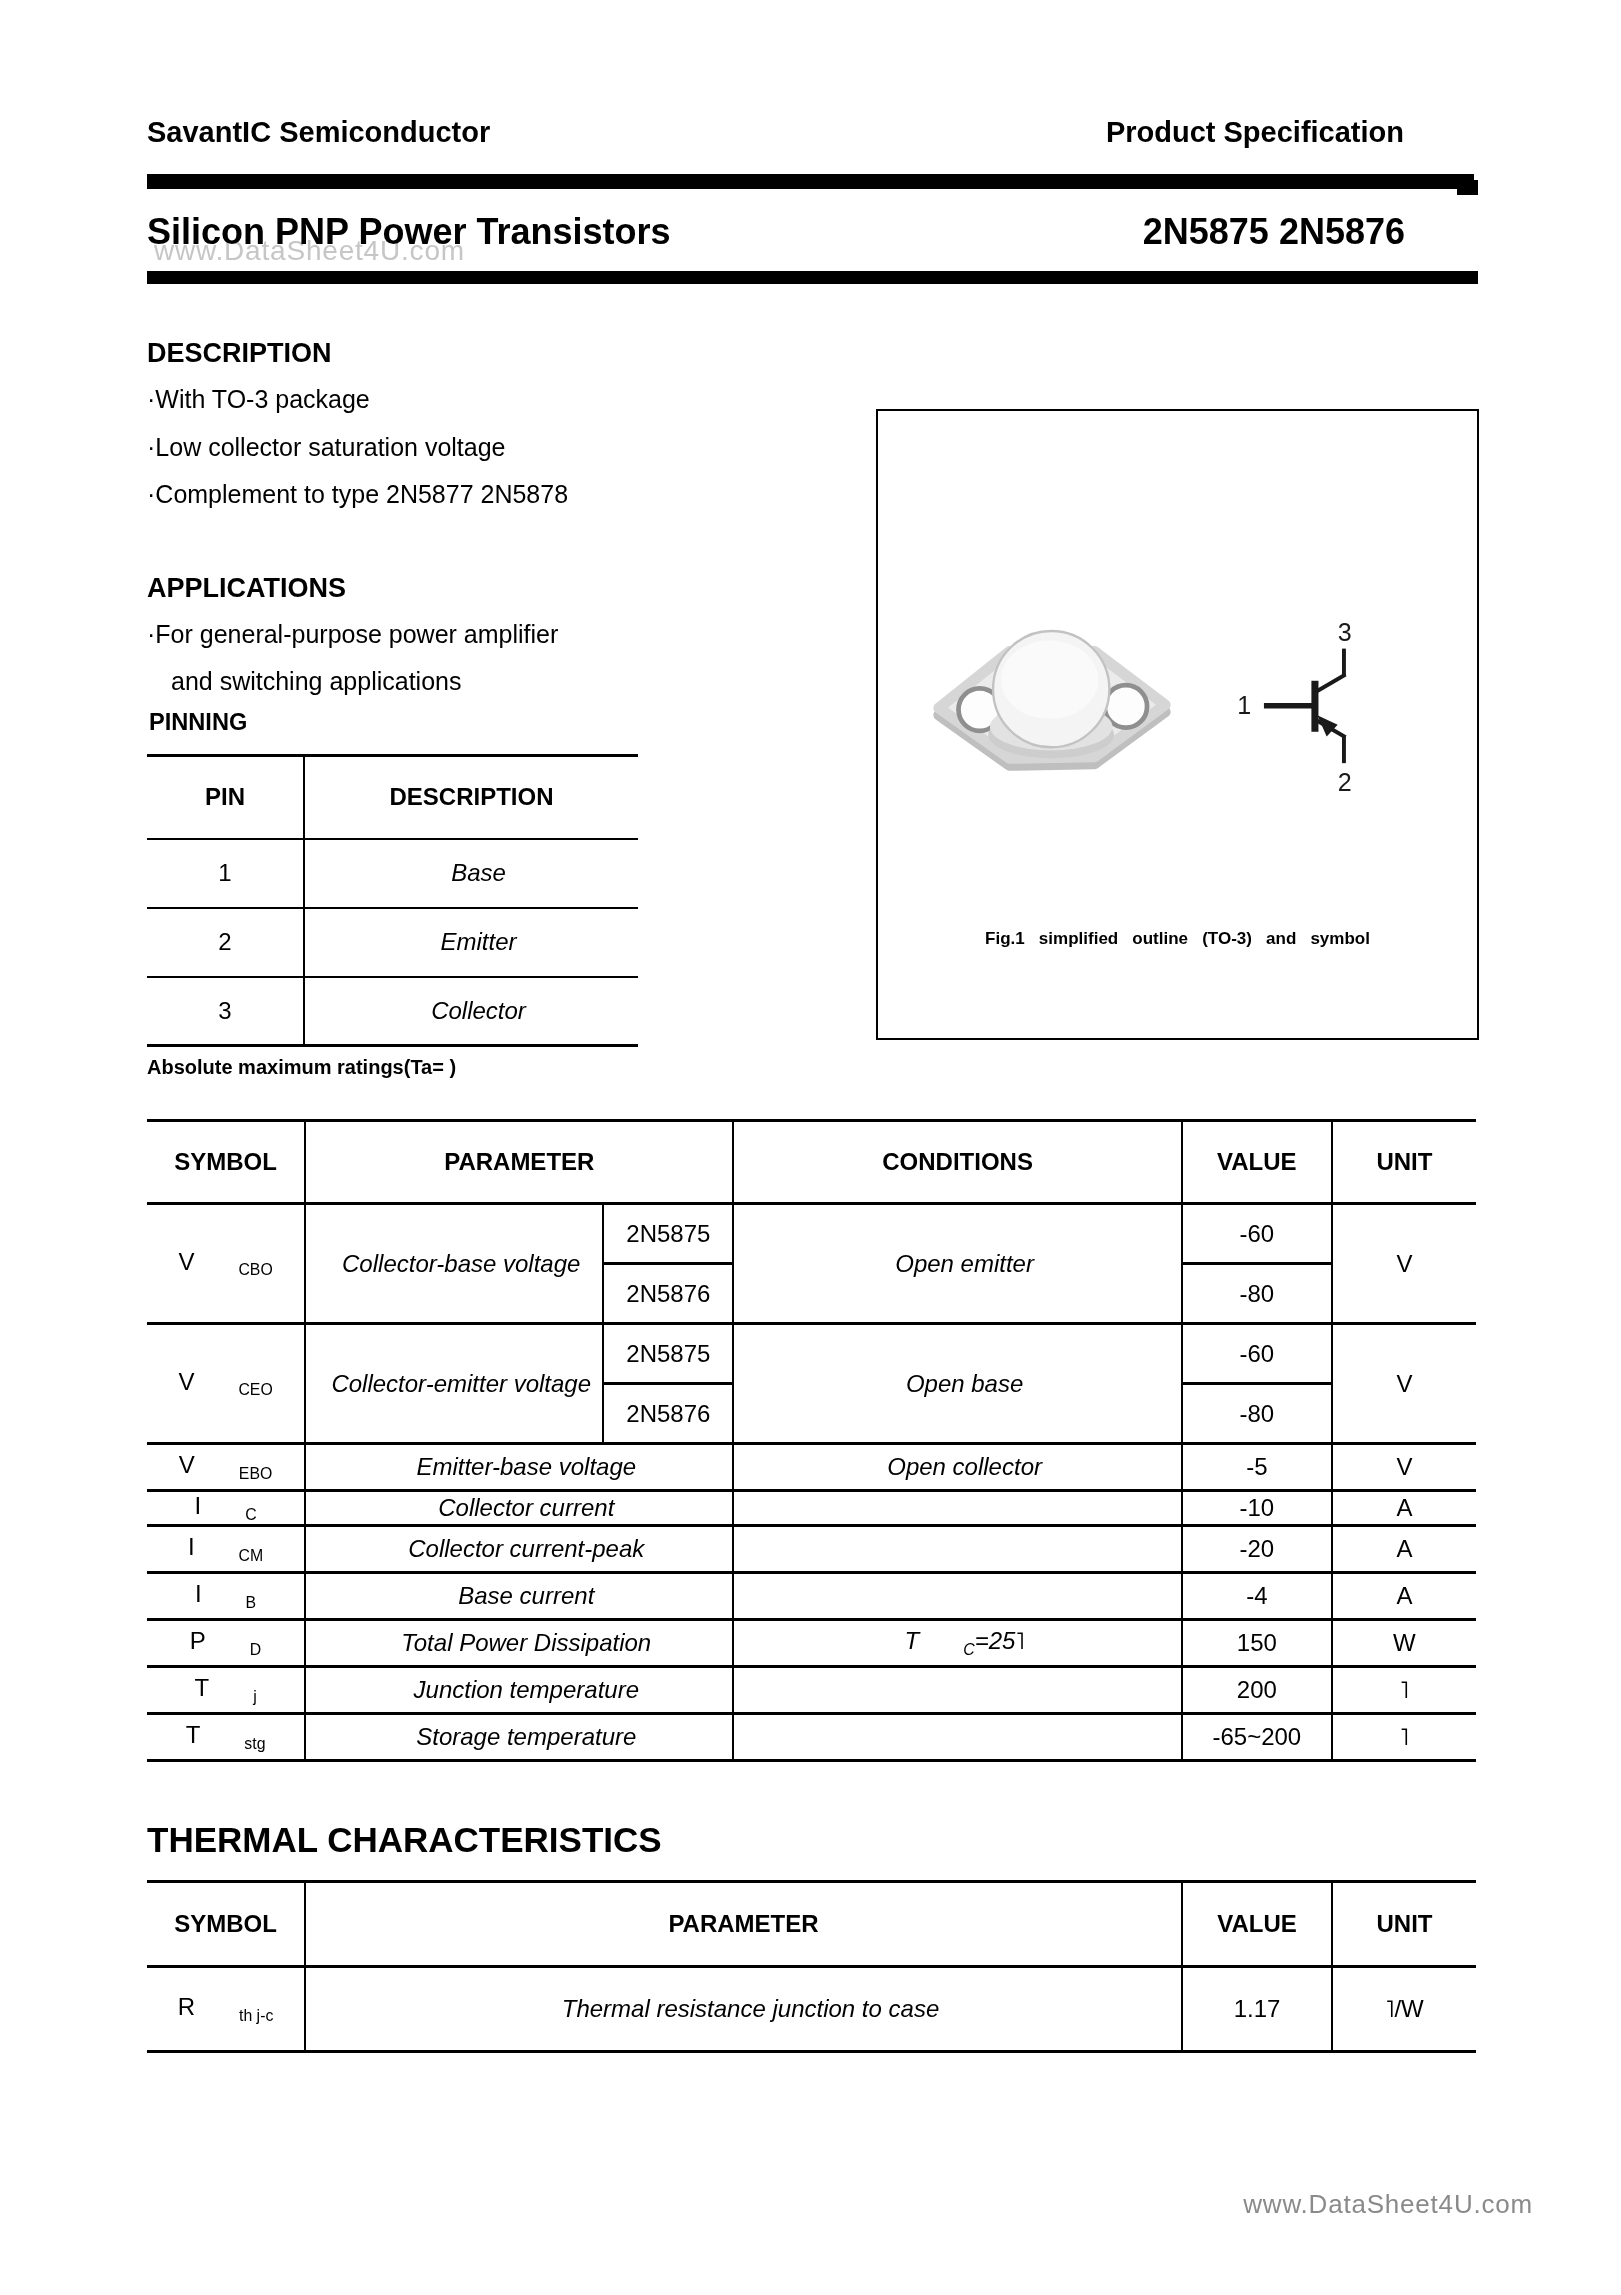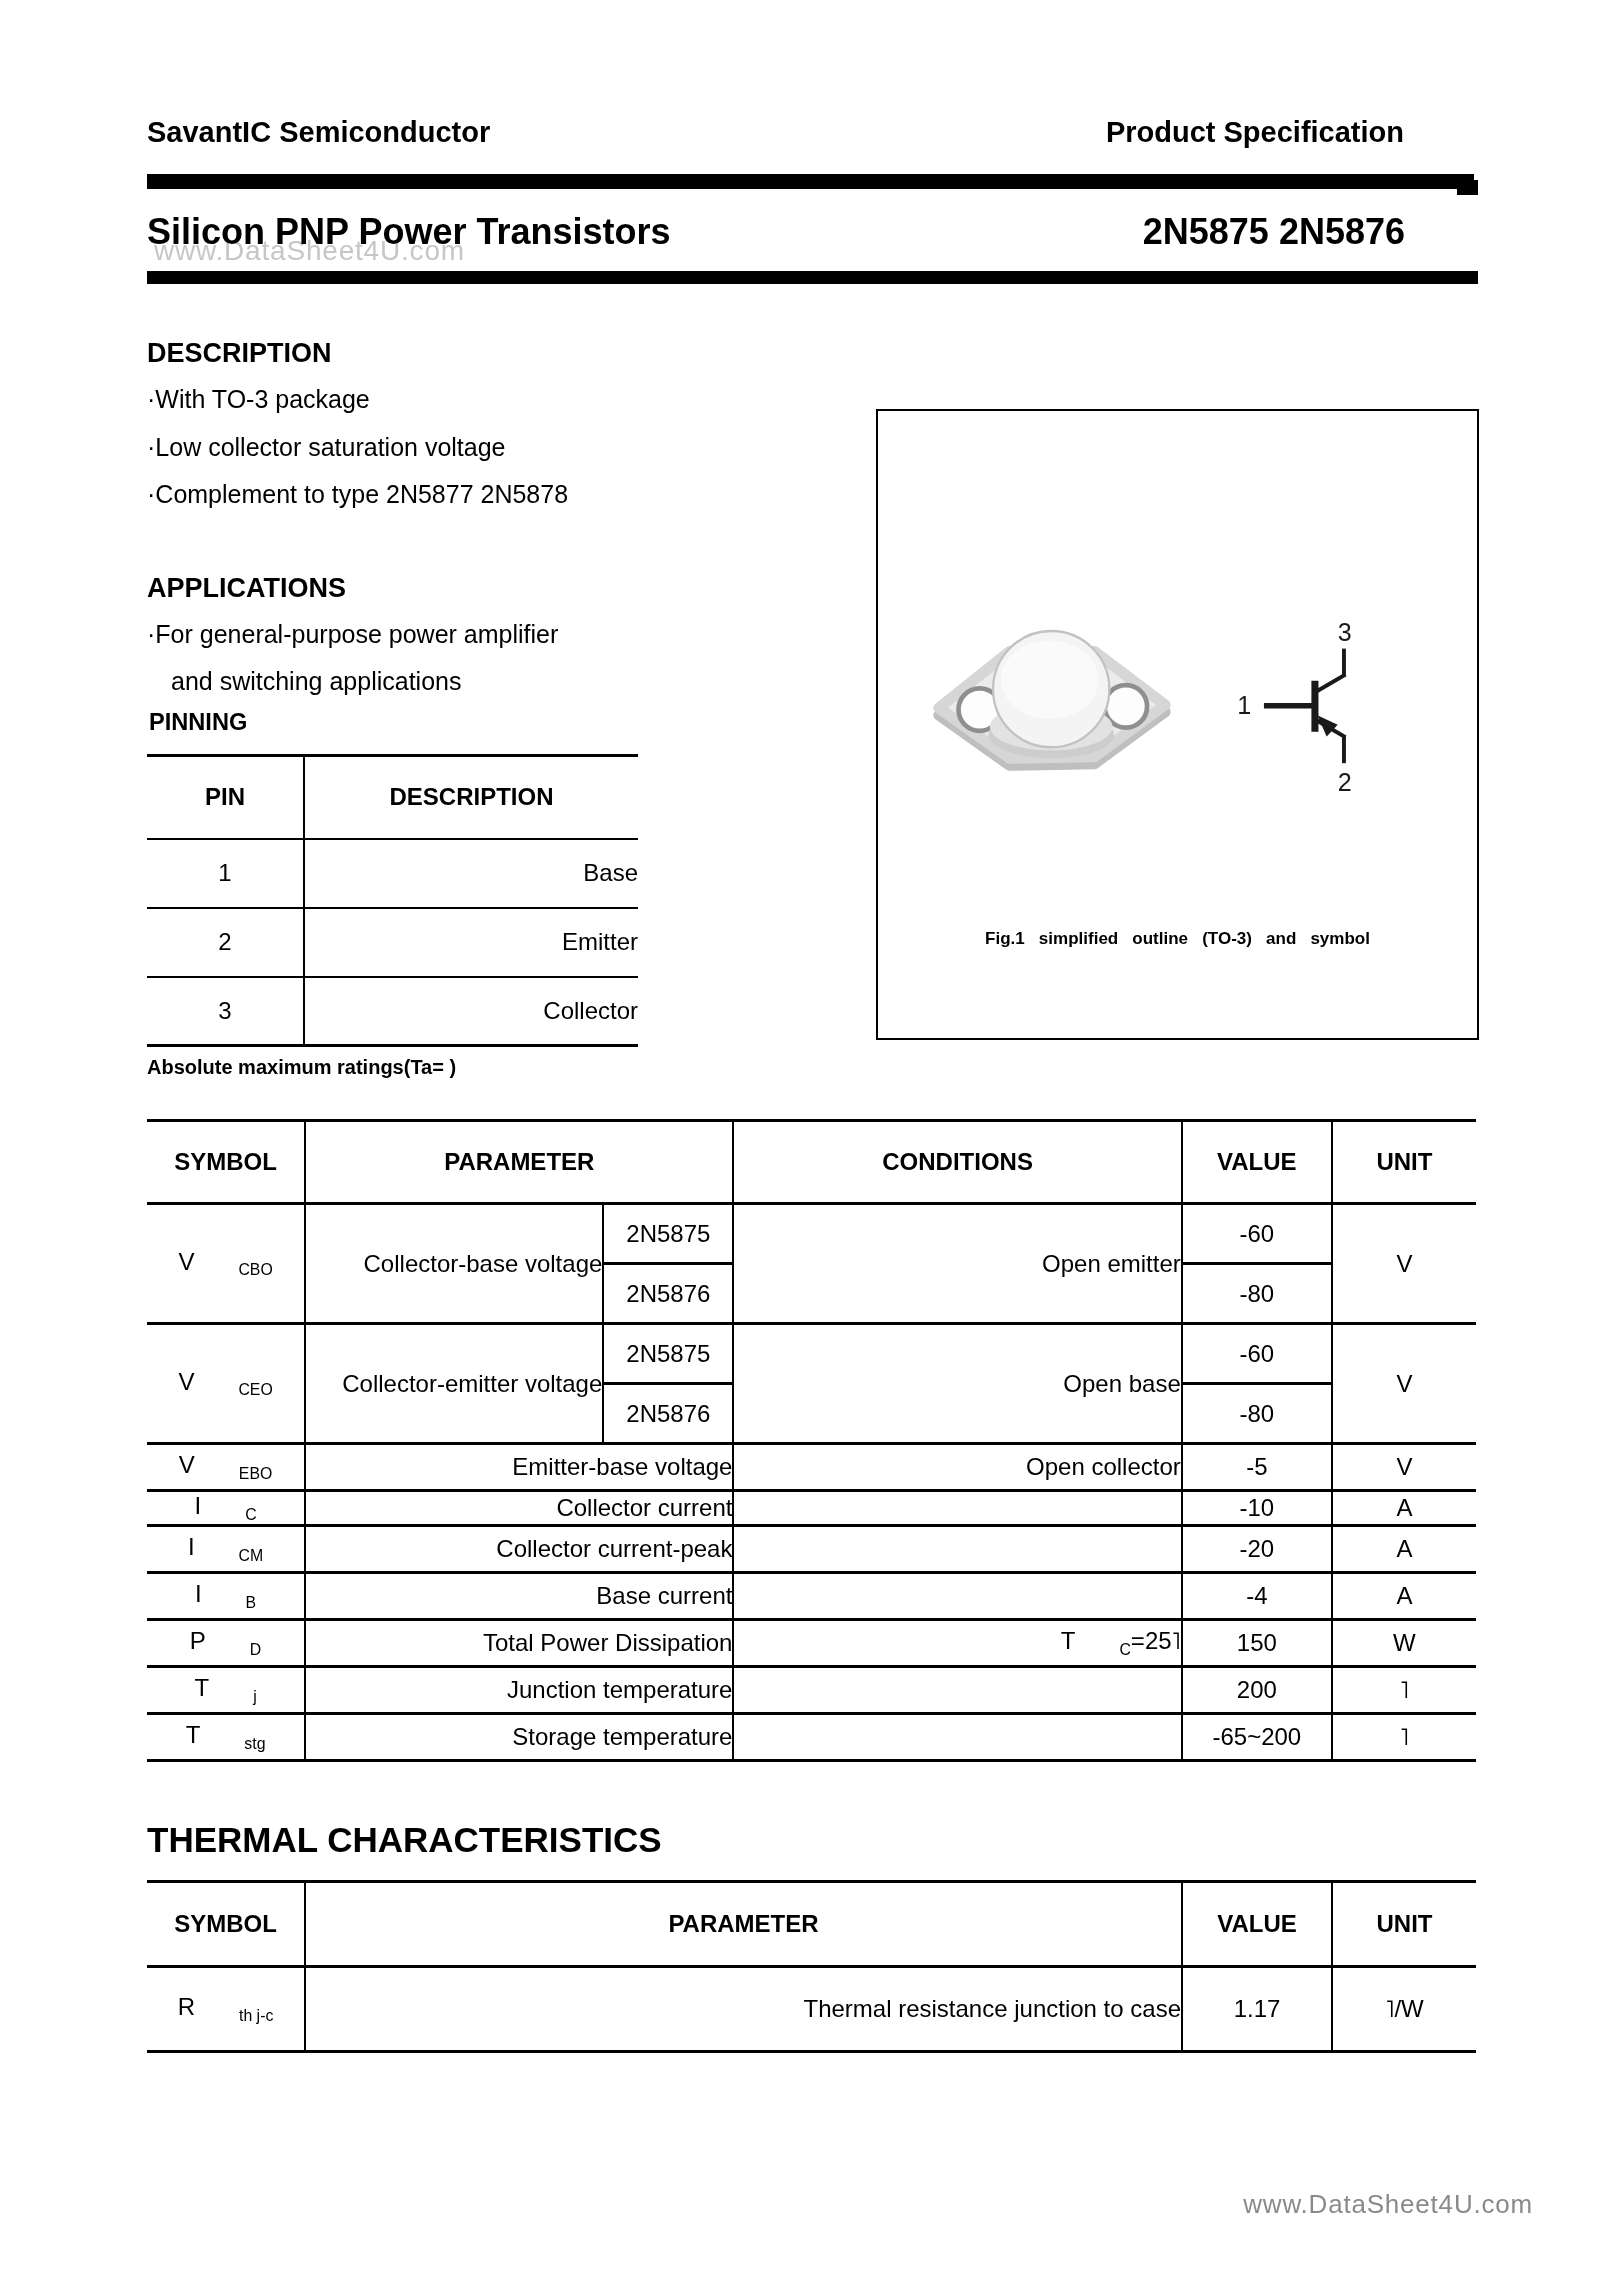--- a/index.html
+++ b/index.html
@@ -24,21 +24,21 @@
   .bullet{left:147px;font-size:25px;}
   .h-app{left:147px;top:573px;font-size:27px;font-weight:bold;}
   .h-pin{left:149px;top:709px;font-size:23.6px;font-weight:bold;}
   .h-abs{left:147px;top:1056px;font-size:20px;font-weight:bold;}
   .h-thermal{left:147px;top:1820px;font-size:35px;font-weight:bold;}
   
   table{border-collapse:collapse;table-layout:fixed;}
   td{vertical-align:middle;font-size:24px;padding:0;overflow:hidden;}
   td.hd{font-weight:bold;text-align:center;}
   td.c{text-align:center;}
-  td.l{text-align:right;padding-left:14px;}
+  td.l{text-align:center;padding-left:14px;font-style:italic;}
   td.vr{border-right:2.4px solid #000;}
   sub{font-size:0.66em;margin-left:44px;}
   
   #pin-table{left:147px;top:754px;width:491px;}
   #pin-table td{border-top:2.4px solid #000;}
   #pin-table tr.top td{border-top:3.1px solid #000;}
   #pin-table{border-bottom:3.1px solid #000;}
   
   #abs-table{left:147px;top:1119px;width:1329px;}
   #abs-table td{border-top:3.1px solid #000;}

